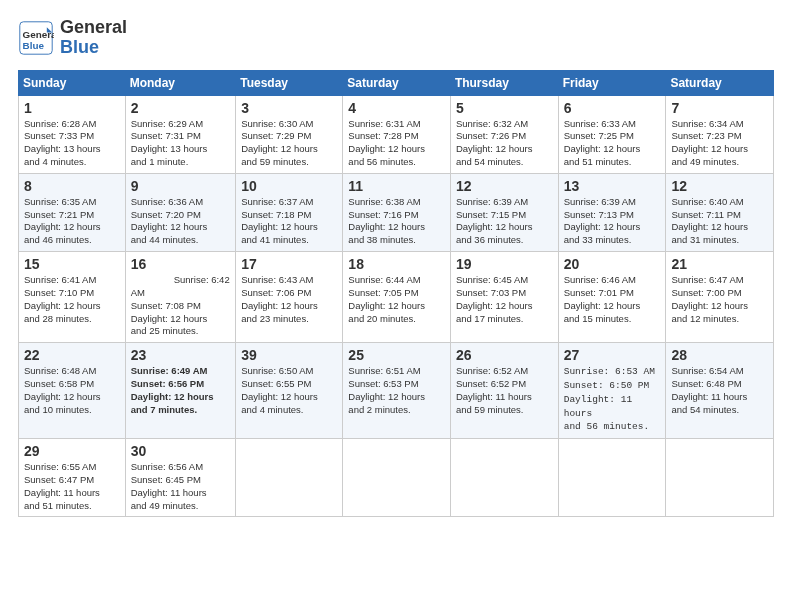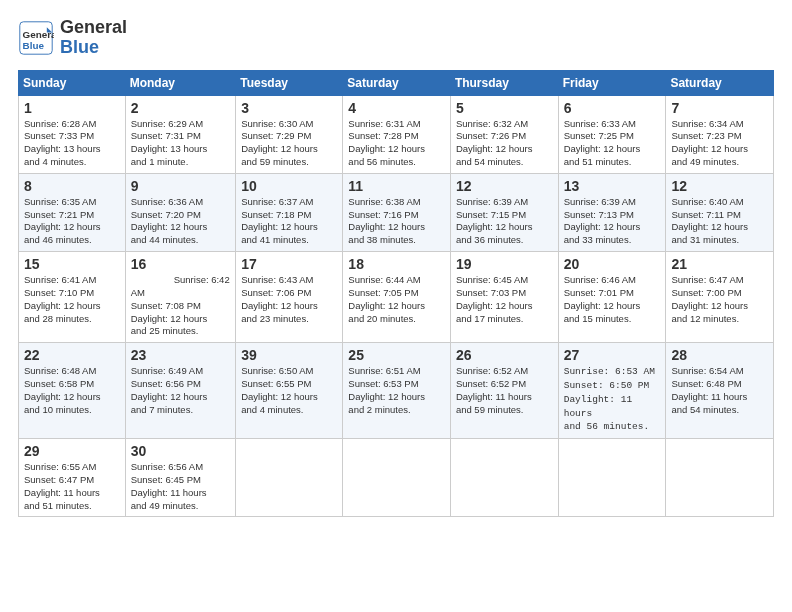--- a/index.html
+++ b/index.html
@@ -223,21 +223,21 @@
           <td><span class="day-num">21</span><span class="day-info" style="white-space: pre-line;">Sunrise: 6:47 AM
 Sunset: 7:00 PM
 Daylight: 12 hours
 and 12 minutes.</span></td>
         </tr>
         <tr class="row-even">
           <td><span class="day-num">22</span><span class="day-info" style="white-space: pre-line;">Sunrise: 6:48 AM
 Sunset: 6:58 PM
 Daylight: 12 hours
 and 10 minutes.</span></td>
-          <td><span class="day-num">23</span><span class="day-info" style="white-space: pre-line;">Sunrise: 6:49 AM
+          <td><span class="day-num">23</span><span class="day-info" style="white-space: pre-line; font-weight: bold;">Sunrise: 6:49 AM
 Sunset: 6:56 PM
 Daylight: 12 hours
 and 7 minutes.</span></td>
           <td><span class="day-num">39</span><span class="day-info" style="white-space: pre-line;">Sunrise: 6:50 AM
 Sunset: 6:55 PM
 Daylight: 12 hours
 and 4 minutes.</span></td>
           <td><span class="day-num">25</span><span class="day-info" style="white-space: pre-line;">Sunrise: 6:51 AM
 Sunset: 6:53 PM
 Daylight: 12 hours

